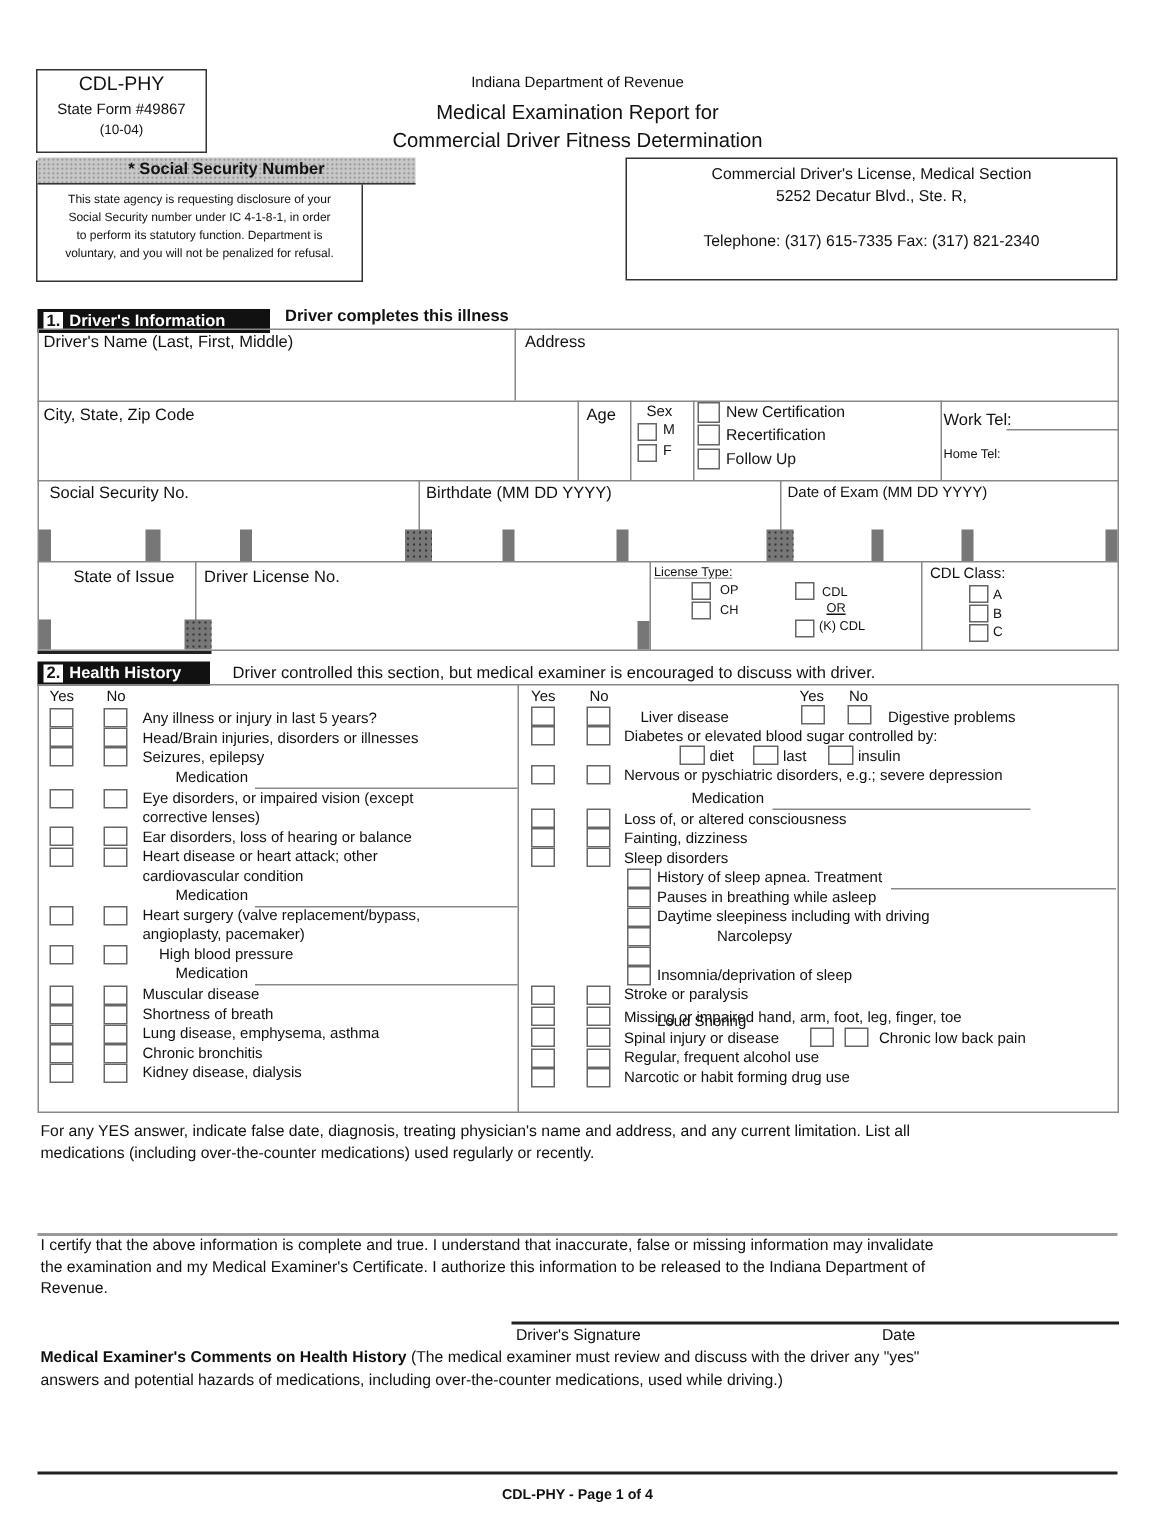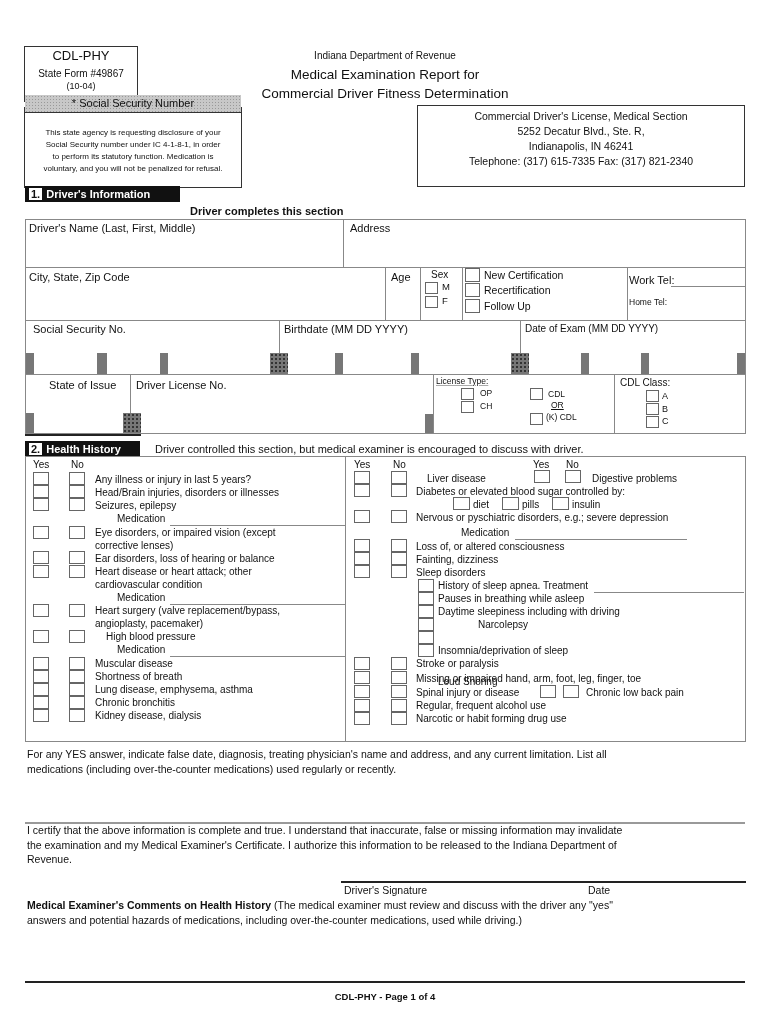--- a/index.html
+++ b/index.html
@@ -27,42 +27,41 @@
   <div class="t center" style="left:0;width:100%;top:21px;font-size:10px;">State Form #49867</div>
   <div class="t center" style="left:0;width:100%;top:34px;font-size:9px;">(10-04)</div>
 </div>
 
 <div class="t center" style="left:260px;width:250px;top:50px;font-size:10px;">Indiana Department of Revenue</div>
 <div class="t center" style="left:230px;width:310px;top:67px;font-size:13.5px;">Medical Examination Report for</div>
 <div class="t center" style="left:230px;width:310px;top:86px;font-size:13.5px;">Commercial Driver Fitness Determination</div>
 
 <div class="box" style="left:24px;top:107px;width:218px;height:56px;top:107px;height:56px;">
 </div>
-<div class="abs" style="left:25px;top:95px;width:216px;height:18px;background:#c8c8c8;background-image:radial-gradient(#999 0.6px, transparent 0.7px);background-size:3px 3px;border-bottom:1px solid #333;">
+<div class="abs" style="left:25px;top:105px;width:252px;height:18px;background:#c8c8c8;background-image:radial-gradient(#999 0.6px, transparent 0.7px);background-size:3px 3px;border-bottom:1px solid #333;font-weight:bold;">
   <div class="t center" style="left:0;width:100%;top:2px;font-size:11px;">* Social Security Number</div>
 </div>
 <div class="box" style="left:24px;top:126px;width:218px;height:37px;border-top:none;"></div>
 <div class="abs" style="left:24px;top:126px;width:218px;height:62px;border:1.5px solid #333;border-top:none;background:#fff;">
   <div class="t center" style="left:0;width:100%;top:2px;font-size:8px;">This state agency is requesting disclosure of your</div>
   <div class="t center" style="left:0;width:100%;top:14px;font-size:8px;">Social Security number under IC 4-1-8-1, in order</div>
-  <div class="t center" style="left:0;width:100%;top:26px;font-size:8px;">to perform its statutory function.  Medication is</div>
+  <div class="t center" style="left:0;width:100%;top:26px;font-size:8px;">to perform its statutory function.  Department is</div>
   <div class="t center" style="left:0;width:100%;top:38px;font-size:8px;">voluntary, and you will not be penalized for refusal.</div>
 </div>
 
 <div class="box" style="left:417px;top:105px;width:328px;height:82px;">
   <div class="t center" style="left:0;width:100%;top:4px;font-size:10.5px;">Commercial Driver's License, Medical Section</div>
   <div class="t center" style="left:0;width:100%;top:19px;font-size:10.5px;">5252 Decatur Blvd., Ste. R,</div>
-  <div class="t center" style="left:0;width:100%;top:34px;font-size:10.5px;">Indianapolis, IN 46241</div>
   <div class="t center" style="left:0;width:100%;top:49px;font-size:10.5px;">Telephone: (317) 615-7335   Fax: (317) 821-2340</div>
 </div>
 
-<div class="sechead" style="left:25px;top:186px;width:155px;">
+<div class="sechead" style="left:25px;top:206px;width:155px;">
   <span class="num">1.</span><span>Driver's Information</span>
 </div>
-<div class="t" style="left:190px;top:205px;font-size:11px;font-weight:bold;">Driver completes this section</div>
+<div class="t" style="left:190px;top:205px;font-size:11px;font-weight:bold;">Driver completes this illness</div>
 
 <div class="gbox" style="left:25px;top:219px;width:721px;height:215px;"></div>
 <div class="hline" style="left:25px;top:267px;width:721px;"></div>
 <div class="hline" style="left:25px;top:320px;width:721px;"></div>
 <div class="hline" style="left:25px;top:374px;width:721px;"></div>
 <div class="vline" style="left:343px;top:219px;height:48px;"></div>
 
 <div class="t" style="left:29px;top:222px;font-size:11px;">Driver's Name (Last, First, Middle)</div>
 <div class="abs" style="left:27px;top:236px;width:314px;height:29px;"></div>
 <div class="t" style="left:350px;top:222px;font-size:11px;">Address</div>
@@ -226,21 +225,21 @@
 <div class="cb" style="left:534px;top:470px;"></div>
 <div class="cb" style="left:565px;top:470px;"></div>
 <div class="t" style="left:592px;top:473px;font-size:10px;">Digestive problems</div>
 
 <div class="cb" style="left:354px;top:484px;"></div>
 <div class="cb" style="left:391px;top:484px;"></div>
 <div class="t" style="left:416px;top:486px;font-size:10px;">Diabetes or elevated blood sugar controlled by:</div>
 <div class="cb" style="left:453px;top:497px;width:17px;"></div>
 <div class="t" style="left:473px;top:499px;font-size:10px;">diet</div>
 <div class="cb" style="left:502px;top:497px;width:17px;"></div>
-<div class="t" style="left:522px;top:499px;font-size:10px;">pills</div>
+<div class="t" style="left:522px;top:499px;font-size:10px;">last</div>
 <div class="cb" style="left:552px;top:497px;width:17px;"></div>
 <div class="t" style="left:572px;top:499px;font-size:10px;">insulin</div>
 
 <div class="cb" style="left:354px;top:510px;"></div>
 <div class="cb" style="left:391px;top:510px;"></div>
 <div class="t" style="left:416px;top:512px;font-size:10px;">Nervous or pyschiatric disorders, e.g.; severe depression</div>
 <div class="t" style="left:461px;top:527px;font-size:10px;">Medication</div>
 <div class="hline" style="left:515px;top:539px;width:172px;"></div>
 
 <div class="cb" style="left:354px;top:539px;"></div>

